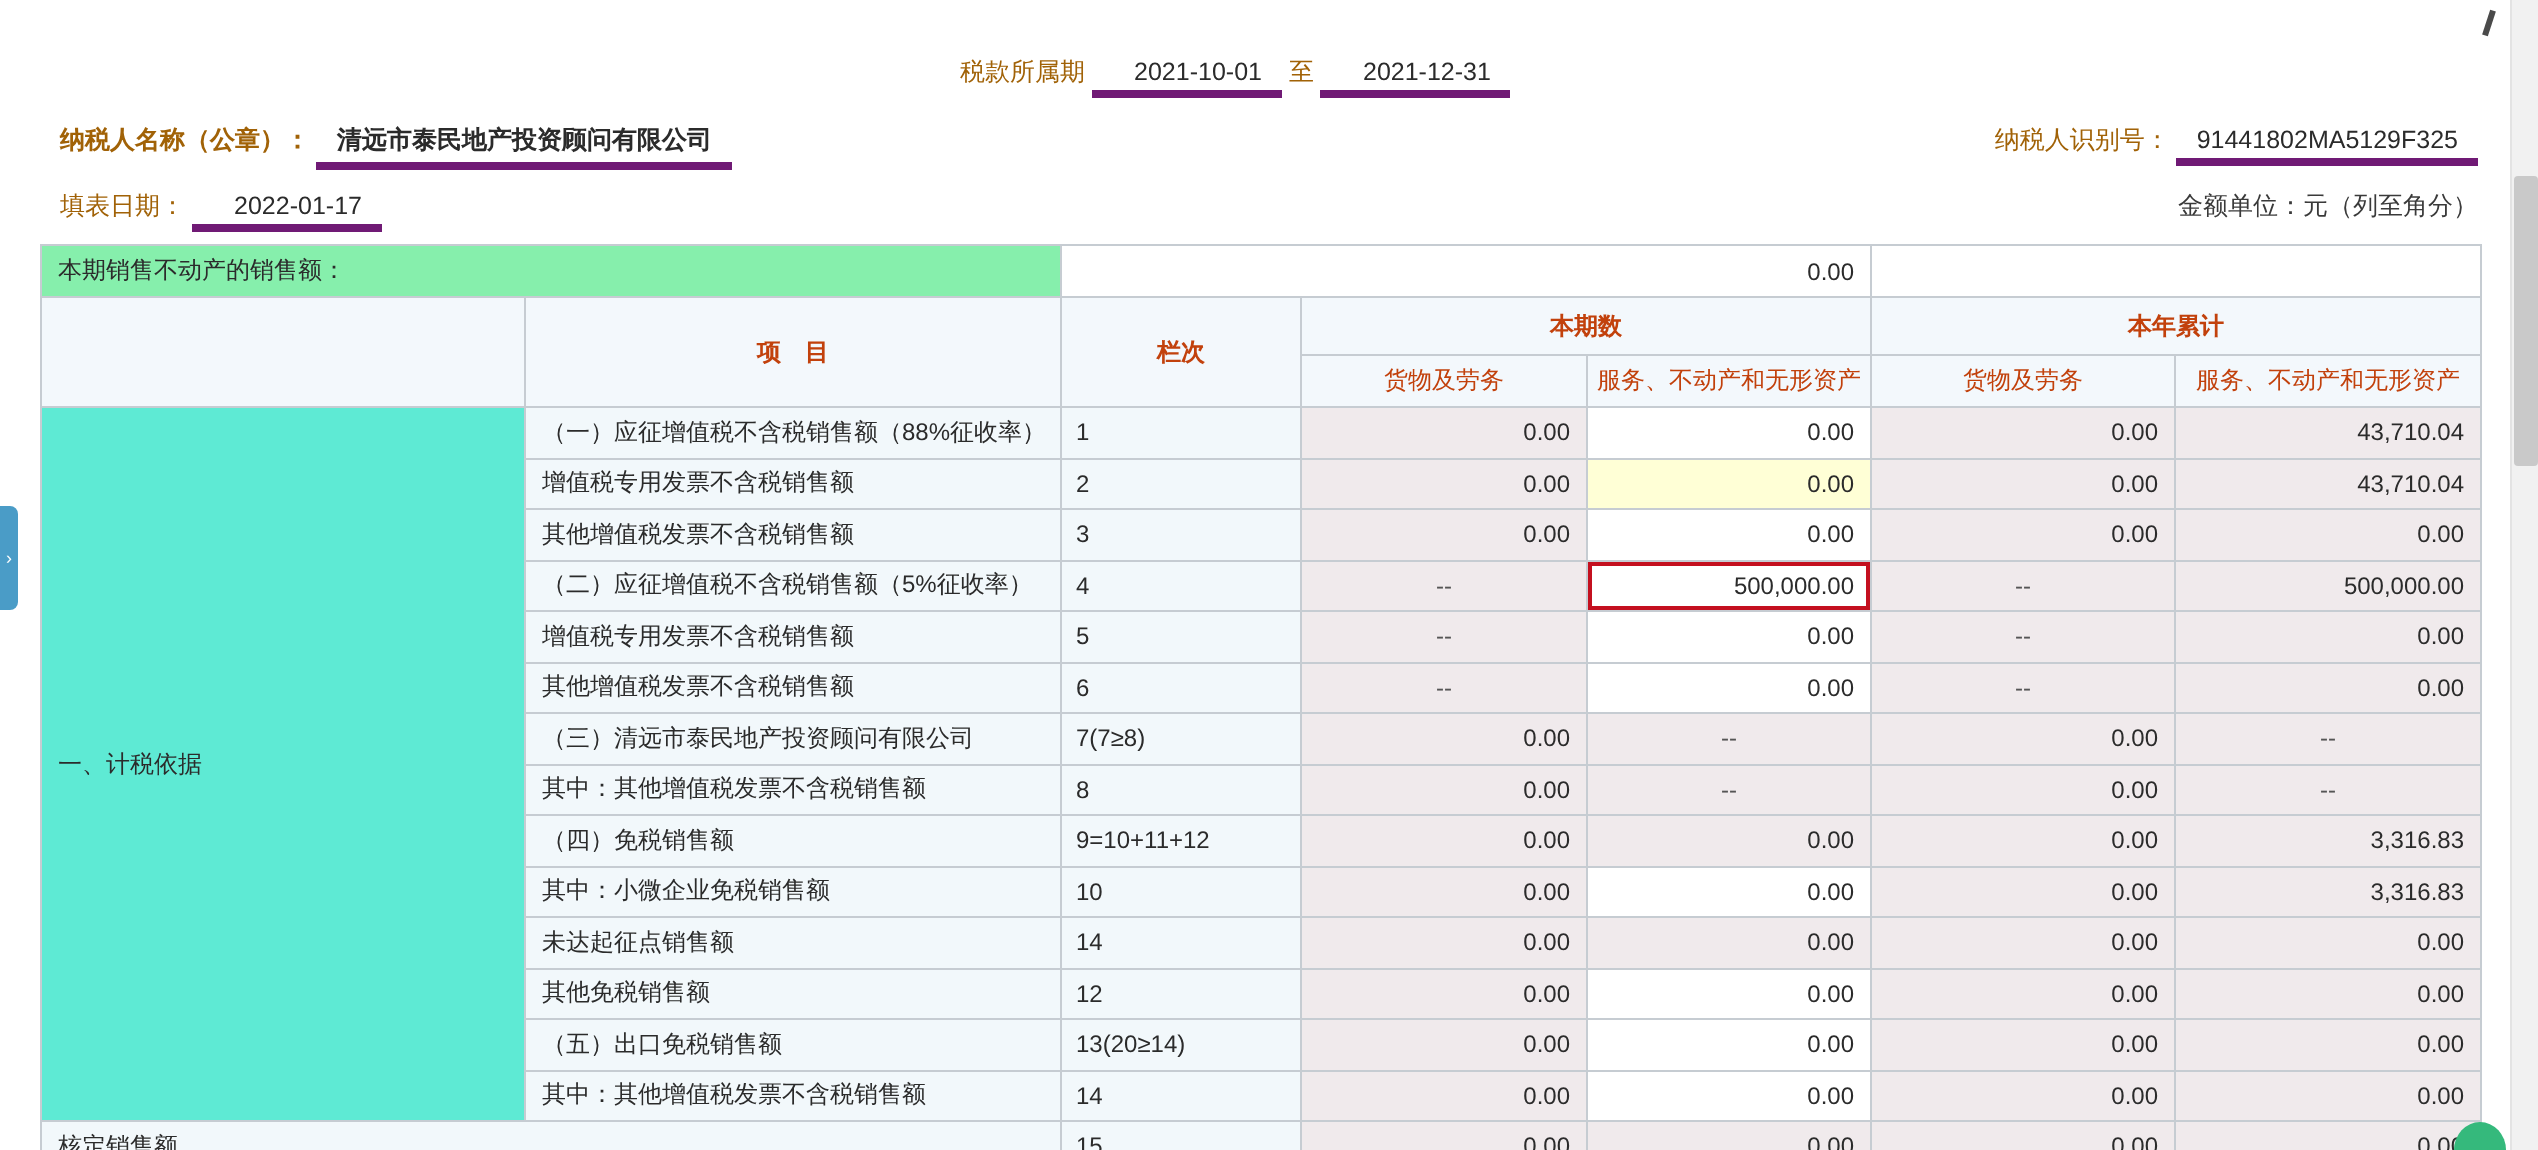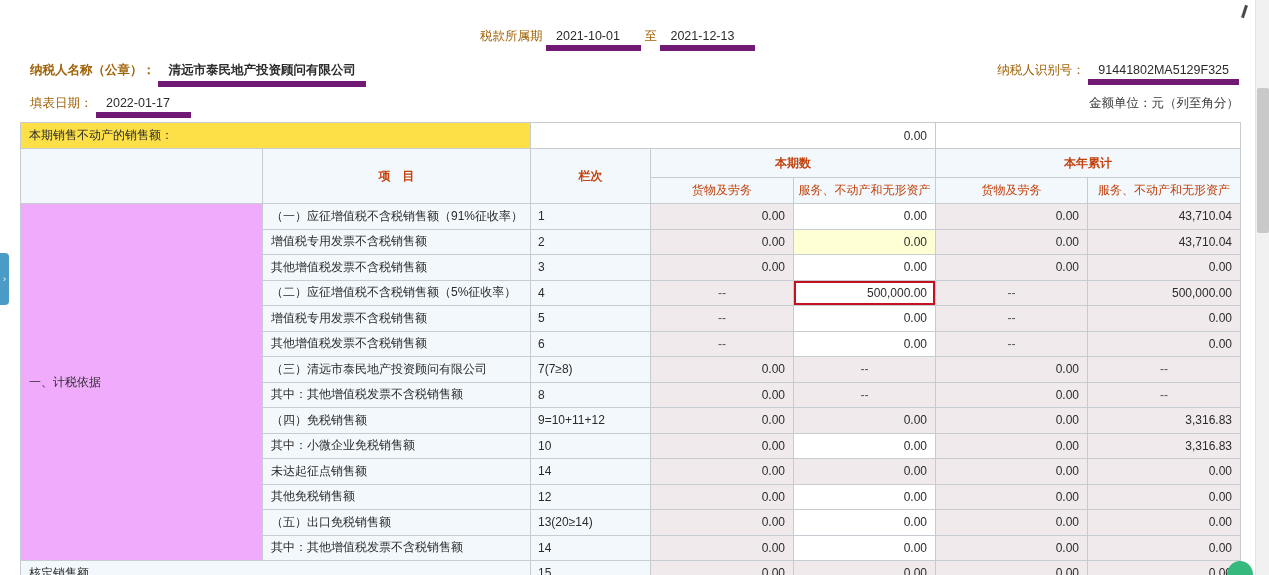--- a/index.html
+++ b/index.html
@@ -6,35 +6,35 @@
   html,body { width:1269px; height:575px; overflow:hidden; background:#fff;
     font-family:"Liberation Sans","DejaVu Sans",sans-serif; font-size:12.5px; color:#3a3a3a; }
   .abs { position:absolute; }
 
   
   .period-block { left:480px; top:28px; white-space:nowrap; }
   .hdr-left1 { left:30px; top:62px; white-space:nowrap;font-weight:bold; }
   .hdr-right1 { right:30px; top:62px; white-space:nowrap; }
   .hdr-left2 { left:30px; top:95px; white-space:nowrap; }
   .hdr-right2 { right:30px; top:95px; white-space:nowrap; }
-  .uval { display:inline-block; border-bottom:6px solid #701a75; padding:0 10px 2px 10px;
-    min-width:95px; text-align:left; color:#2b2b2b; }
+  .uval { display:inline-block; border-bottom:4px solid #701a75; padding:0 10px 2px 10px;
+    min-width:95px; text-align:right; color:#2b2b2b; }
   .lbl { color:#a16207; }
 
   
   table.tax { position:absolute; left:20px; top:122px; width:1220px;
     border-collapse:collapse; table-layout:fixed; font-size:12px; color:#2b2b2b; }
   table.tax td { border:1px solid #c6ccd2; overflow:hidden; white-space:nowrap; vertical-align:middle; }
   tr.rsum { height:26px; }
   tr.h1 { height:29px; }
   tr.h2 { height:26px; }
   tr.d { height:25.5px; }
-  td.sumlbl { background:#fde047; padding-left:8px; }
+  td.sumlbl { background:#86efac; padding-left:8px; }
   td.hdr { background:#f3f8fc; text-align:center; font-weight:bold; color:#c2410c; }
-  td.group { background:#f0abfc; padding-left:8px; vertical-align:middle; }
+  td.group { background:#5eead4; padding-left:8px; vertical-align:middle; }
   td.item { background:#f2f8fb; padding-left:8px; }
   td.item.sub { }
   td.colno { background:#f2f8fb; padding-left:7px; }
   td.val { text-align:right; padding-right:8px; }
   td.ro { background:#f0eaec; }
   td.ed { background:#ffffff; }
   td.yl { background:#ffffd6; }
   td.dash { text-align:center; padding-right:0; color:#555; }
   td.redbox { box-shadow:inset 0 0 0 2px #c4101f; }
   td.plainw { background:#fff; }
@@ -60,21 +60,21 @@
 </style>
 </head>
 <body>
 
 <div class="abs cursor-mark"></div>
 
 <div class="abs period-block">
   <span class="lbl">税款所属期</span>
   <span class="uval">2021-10-01</span>
   <span class="lbl">至</span>
-  <span class="uval">2021-12-13</span>
+  <span class="uval">2021-12-31</span>
 </div>
 
 <div class="abs hdr-left1">
   <span class="lbl">纳税人名称（公章）：</span>
   <span class="uval">清远市泰民地产投资顾问有限公司</span>
 </div>
 <div class="abs hdr-right1">
   <span class="lbl">纳税人识别号：</span>
   <span class="uval">91441802MA5129F325</span>
 </div>
@@ -110,21 +110,21 @@
   </tr>
   <tr class="h2">
     <td class="hdr" style="font-weight:normal">货物及劳务</td>
     <td class="hdr" style="font-weight:normal">服务、不动产和无形资产</td>
     <td class="hdr" style="font-weight:normal">货物及劳务</td>
     <td class="hdr" style="font-weight:normal">服务、不动产和无形资产</td>
   </tr>
 
   <tr class="d">
     <td class="group" rowspan="14">一、计税依据</td>
-    <td class="item">（一）应征增值税不含税销售额（91%征收率）</td>
+    <td class="item">（一）应征增值税不含税销售额（88%征收率）</td>
     <td class="colno">1</td>
     <td class="val ro">0.00</td>
     <td class="val ed">0.00</td>
     <td class="val ro">0.00</td>
     <td class="val ro">43,710.04</td>
   </tr>
   <tr class="d">
     <td class="item sub">增值税专用发票不含税销售额</td>
     <td class="colno">2</td>
     <td class="val ro">0.00</td>

